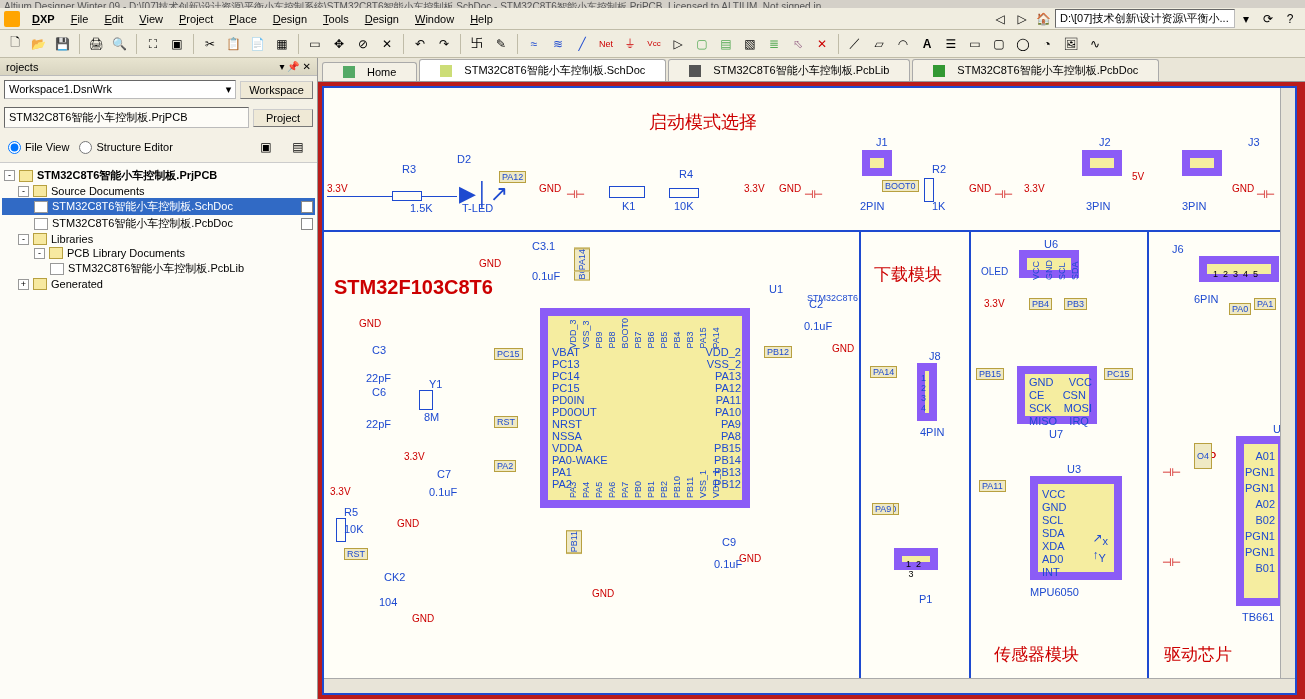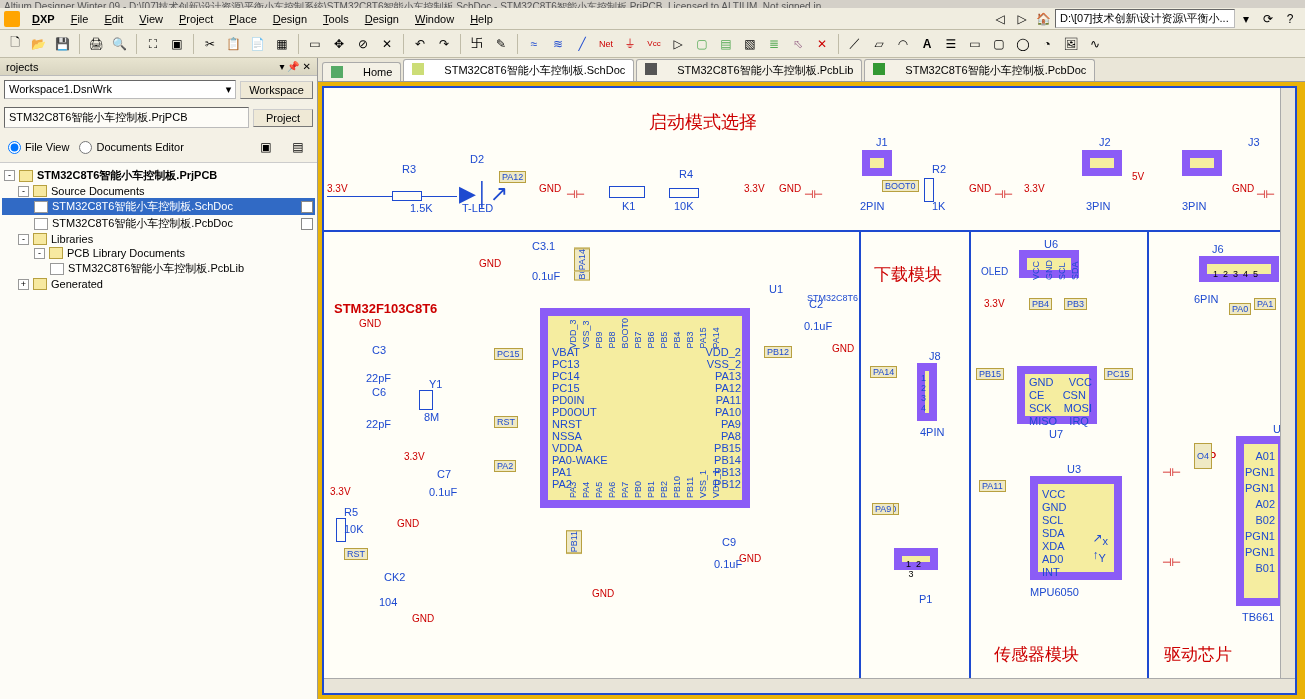--- a/index.html
+++ b/index.html
@@ -28,24 +28,24 @@
 .node .ic { display:inline-block; width:14px; height:12px; background:#f7e9a0; border:1px solid #b7a040; }
 .node .ic.doc { background:#fff; border:1px solid #999; }
 .node.sel { background:#316ac5; color:#fff; }
 .exp { width:11px; height:11px; border:1px solid #999; text-align:center; line-height:9px; font-size:9px; background:#fff; }
 .node.lvl1 { padding-left:16px; }
 .node.lvl2 { padding-left:32px; }
 .node.lvl3 { padding-left:48px; }
 .status-doc { margin-left:auto; width:12px; height:12px; border:1px solid #888; background:#fff; }
 .right { flex:1; display:flex; flex-direction:column; }
 .tabs { height:24px; background:#eae6d8; display:flex; align-items:flex-end; padding:0 4px; border-bottom:1px solid #999; gap:2px; }
-.tab { background:#f4f1e6; border:1px solid #aaa; border-bottom:none; padding:3px 8px; display:flex; gap:20px; font-size:11px; border-radius:3px 3px 0 0; }
+.tab { background:#f4f1e6; border:1px solid #aaa; border-bottom:none; padding:3px 20px; display:flex; align-items:center; gap:12px; font-size:11px; border-radius:3px 3px 0 0; }
 .tab.active { background:#fff; }
 .tab .ti { width:12px; height:12px; background:#7fa050; }
-.canvas-wrap { flex:1; background:#eab308; padding:4px 8px 4px 4px; overflow:hidden; }
+.canvas-wrap { flex:1; background:#b91c1c; padding:4px 8px 4px 4px; overflow:hidden; }
 .canvas { border:2px solid #1e4ad0; height:100%; position:relative; background:#fffef7; }
 .blk { position:absolute; border:8px solid #8b5cf6; }
 .khaki { background:#f5eda0; }
 .txt { position:absolute; color:#1e4ad0; font-size:11px; white-space:nowrap; }
 .red { color:#c00; }
 .wire { position:absolute; background:#1e4ad0; }
 .wh { height:1px; }
 .wv { width:1px; }
 .pwr { position:absolute; color:#c00; font-size:10px; }
 .net { position:absolute; background:#efe9c4; border:1px solid #b8a040; color:#1e4ad0; font-size:9px; padding:0 2px; }
@@ -156,21 +156,21 @@
       </div>
       <button class="ws-btn">Project</button>
     </div>
     <div class="radio-row">
       <label>
           <input type="radio" checked="" style="">
           <span>File View</span>
         </label>
       <label>
           <input type="radio" style="">
-          <span>Documents Editor</span>
+          <span>Structure Editor</span>
         </label>
       <span style="margin-left:auto" class="tbtn">▣</span>
       <span class="tbtn">▤</span>
     </div>
     <div class="tree">
       <div class="node">
           <span class="exp">-</span>
           <span class="ic"></span>
           <b>STM32C8T6智能小车控制板.PrjPCB</b>
         </div>
@@ -243,21 +243,21 @@
         <div class="txt red" style="left:550px; top:175px; font-size:17px;">下载模块</div>
         <div class="txt red" style="left:670px; top:555px; font-size:17px;">传感器模块</div>
         <div class="txt red" style="left:840px; top:555px; font-size:17px;">驱动芯片</div>
 
         <div class="pwr" style="left:3px; top:95px">3.3V</div>
         <div class="wire wh" style="left:3px; top:108px; width:65px"></div>
         <div class="txt" style="left:78px; top:75px">R3</div>
         <div style="position:absolute;left:68px;top:103px;width:30px;height:10px;border:1px solid #1e4ad0"></div>
         <div class="txt" style="left:86px; top:114px">1.5K</div>
         <div class="wire wh" style="left:98px; top:108px; width:35px"></div>
-        <div class="txt" style="left:146px; top:65px">D2</div>
+        <div class="txt" style="left:133px; top:65px">D2</div>
         <div style="position:absolute;left:135px;top:93px;color:#1e4ad0;font-size:22px">▶│↗</div>
         <div class="txt" style="left:138px; top:114px">T-LED</div>
         <div class="net" style="left:175px; top:83px">PA12</div>
         <div class="pwr" style="left:215px; top:95px">GND</div>
         <div style="position:absolute;left:242px;top:100px;color:#c00">⊣⊢</div>
 
         <div class="txt" style="left:298px; top:112px">K1</div>
         <div style="position:absolute;left:285px;top:98px;width:36px;height:12px;border:1px solid #1e4ad0"></div>
 
         <div class="txt" style="left:355px; top:80px">R4</div>
@@ -282,21 +282,21 @@
         <div class="blk khaki" style="left:758px; top:62px; width:40px; height:26px"></div>
         <div class="txt" style="left:762px; top:112px">3PIN</div>
         <div class="pwr" style="left:808px; top:83px">5V</div>
 
         <div class="txt" style="left:924px; top:48px">J3</div>
         <div class="blk khaki" style="left:858px; top:62px; width:40px; height:26px"></div>
         <div class="txt" style="left:858px; top:112px">3PIN</div>
         <div class="pwr" style="left:908px; top:95px">GND</div>
         <div style="position:absolute;left:932px;top:100px;color:#c00">⊣⊢</div>
 
-        <div class="txt red" style="left:10px; top:213px; font-size:13px; font-weight:bold">STM32F103C8T6</div>
+        <div class="txt red" style="left:10px; top:188px; font-size:20px; font-weight:bold">STM32F103C8T6</div>
         <div class="txt" style="left:445px; top:195px">U1</div>
 
         <div class="blk khaki" style="left:216px; top:220px; width:210px; height:200px">
 
           <div style="position:absolute;left:4px;top:30px" class="pin-grid">
             <div>VBAT</div>
               <div>PC13</div>
               <div>PC14</div>
             <div>PC15</div>
               <div>PD0IN</div>
@@ -506,21 +506,21 @@
           <div style="position:absolute;right:6px;bottom:8px;color:#1e4ad0;font-size:12px">↗<sub>x</sub><br>↑<sub>Y</sub></div>
         </div>
         <div class="txt" style="left:706px;top:498px">MPU6050</div>
         <div style="position:absolute;left:655px;top:392px">
           <div class="net">3.3V</div>
             <div class="net">GND</div>
           <div class="net">PA8</div>
             <div class="net">PA11</div>
         </div>
 
-        <div class="txt" style="left:888px;top:155px">J6</div>
+        <div class="txt" style="left:848px;top:155px">J6</div>
         <div class="blk khaki" style="left:875px;top:168px;width:80px;height:26px">
           <div style="position:absolute;left:6px;top:5px;font-size:9px">1&nbsp;&nbsp;2&nbsp;&nbsp;3&nbsp;&nbsp;4&nbsp;&nbsp;5</div>
         </div>
         <div class="txt" style="left:870px;top:205px">6PIN</div>
         <div class="net" style="left:905px;top:215px">PA0</div>
         <div class="net" style="left:930px;top:210px">PA1</div>
 
         <div class="txt" style="left:949px;top:335px">U2</div>
         <div class="blk khaki" style="left:912px;top:348px;width:50px;height:170px">
           <div style="position:absolute;right:3px;top:4px;font-size:9px;color:#1e4ad0;line-height:16px;text-align:right">

